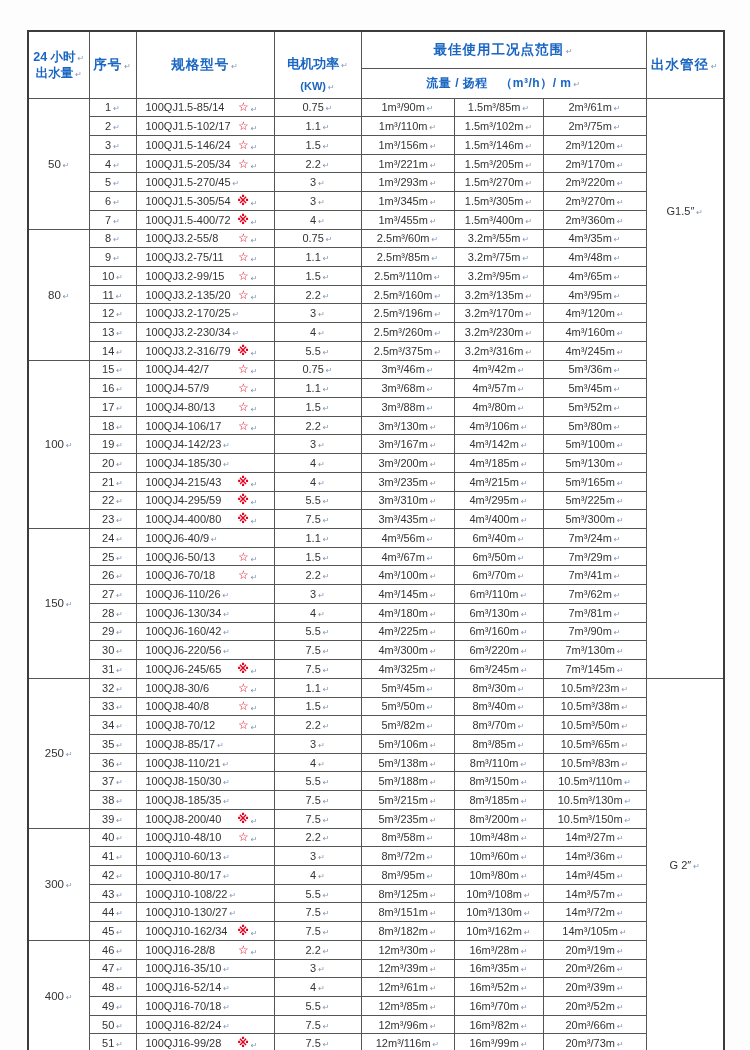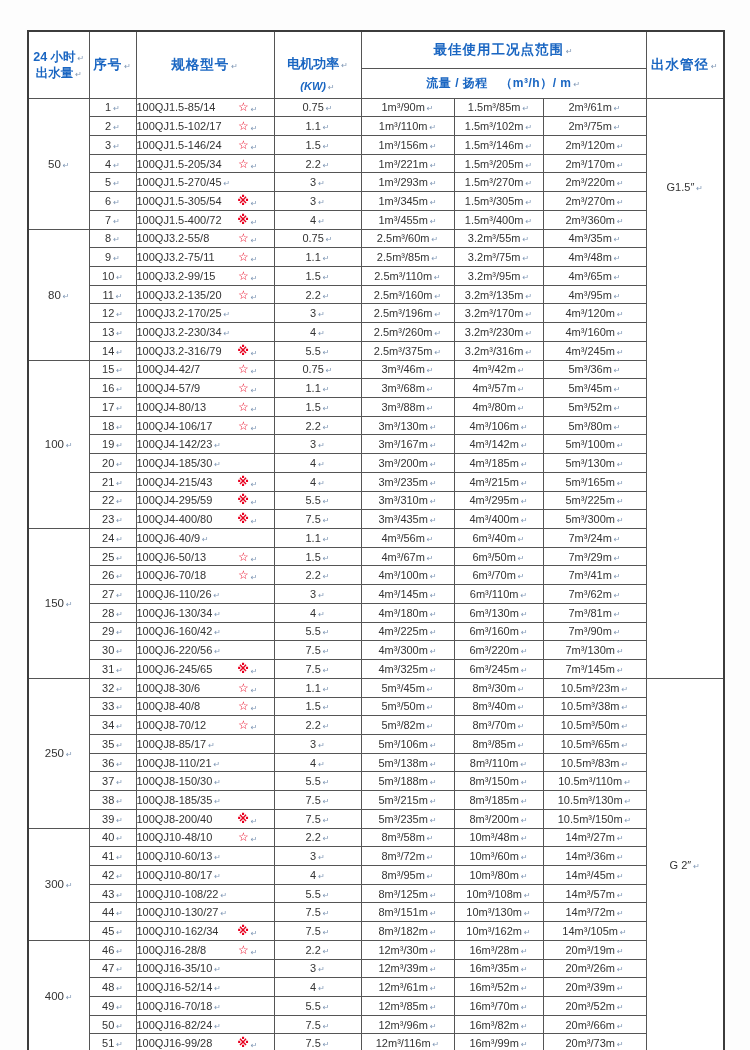--- a/index.html
+++ b/index.html
@@ -24,30 +24,30 @@
     white-space:nowrap;
     background:#fff;
   }
   
   thead th { color:#1a66c2; font-weight:bold; text-align:center; vertical-align:middle; }
   tr.h1 { height:37px; }
   tr.h2 { height:30px; }
   .th-big { font-size:13.5px; letter-spacing:1px;margin-left:8px; }
   .th-two { font-size:12.5px; line-height:1.3; }
   .th-power .l1 { font-size:13px; display:block; margin-top:18px; }
-  .th-power .l2 { font-size:11px; display:block; margin-top:7px;font-style:italic; }
+  .th-power .l2 { font-size:11px; display:block; margin-top:7px; }
   .th-sub { font-size:12px; letter-spacing:0.5px;margin-top:44px; }
   
   tbody tr { height:18.72px; }
   tbody td { font-size:11px; color:#333; text-align:center; vertical-align:middle; }
-  td.model { text-align:left; position:relative; }
+  td.model { text-align:left; padding-left:9px; position:relative; }
   td.group { font-size:11.5px; }
   td.outlet { font-size:11px; }
   td.outlet.upper { vertical-align:top; }
-  td.outlet.upper .lbl { display:block; margin-top:82px; }
+  td.outlet.upper .lbl { display:block; margin-top:106px; }
   .mark { position:absolute; right:16px; top:50%; transform:translateY(-50%); color:#e8001f; font-size:12px; font-weight:bold; line-height:1; }
   .mark .rm { position:relative; top:1px; }
   .rm { font-size:8px; color:#7f97b5; margin-left:2px; font-weight:normal; }
   thead .rm { color:#7f97b5; }
 </style>
 </head>
 <body>
 
 <table class="spec">
   <colgroup>

